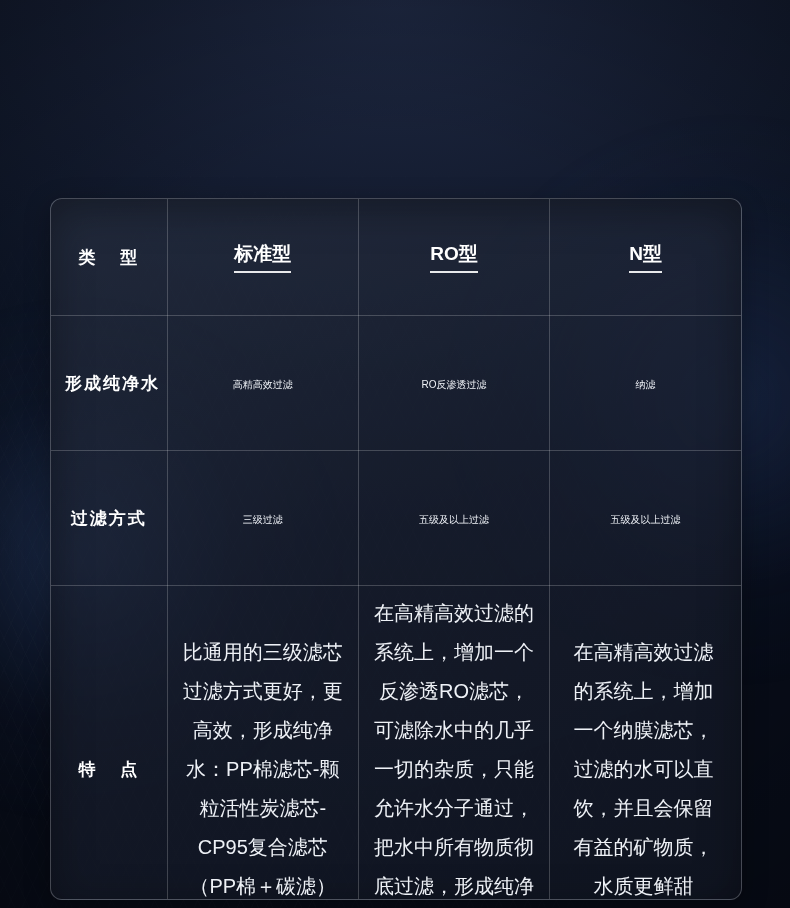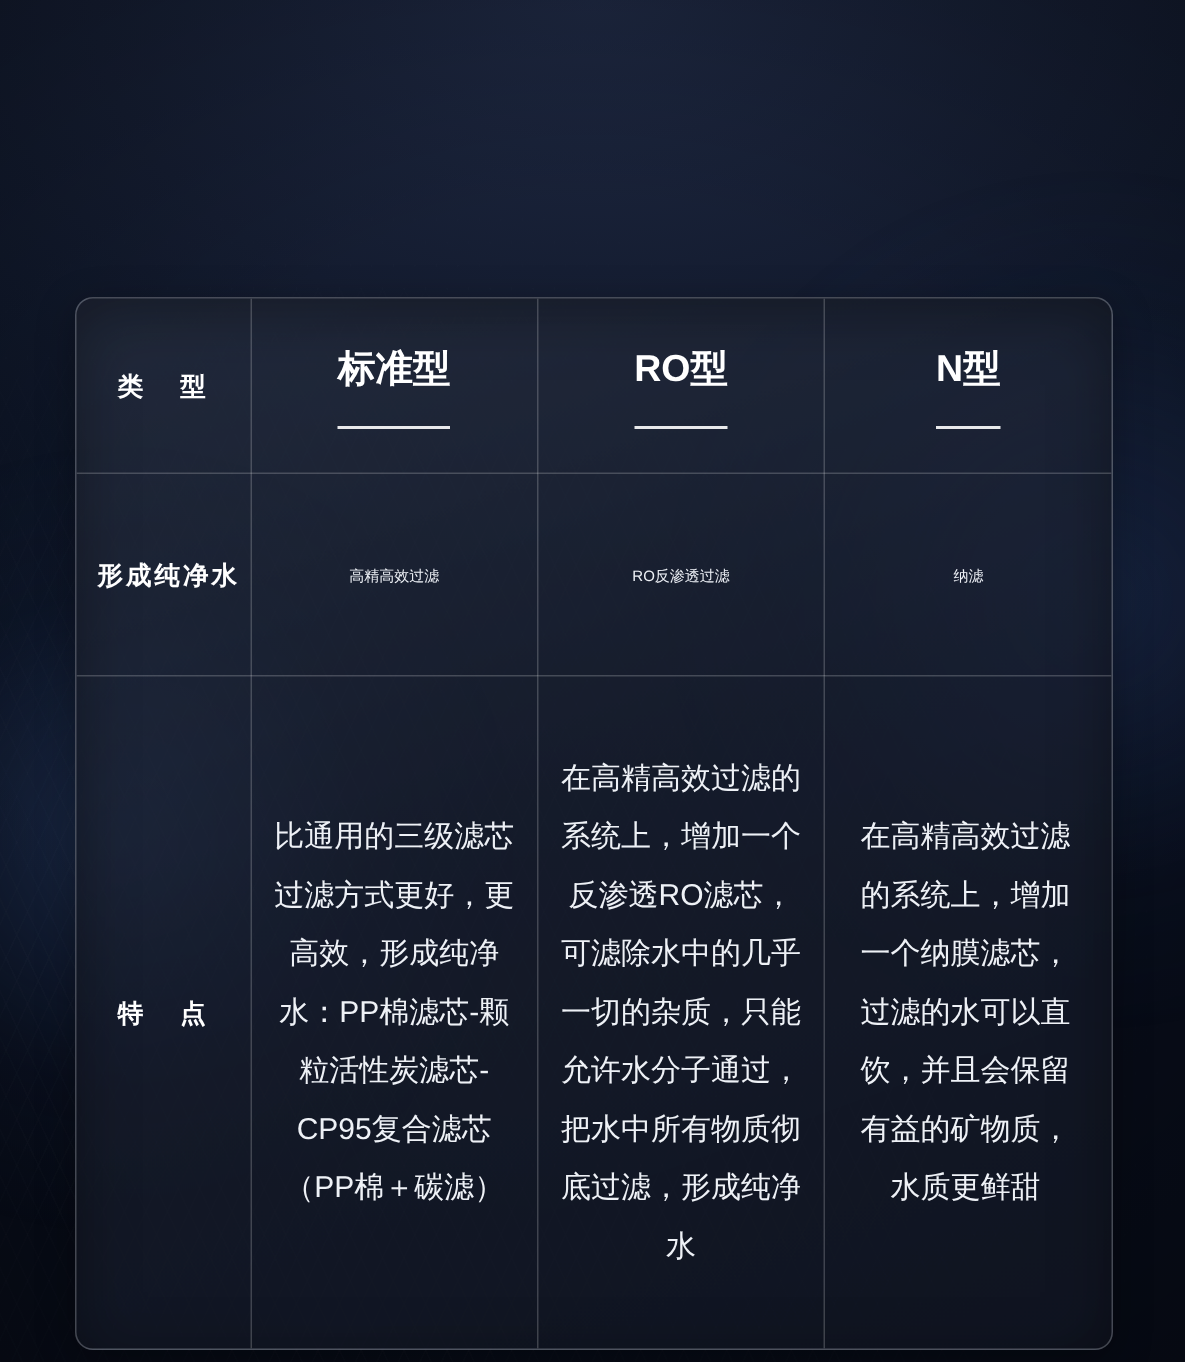--- a/index.html
+++ b/index.html
@@ -130,25 +130,25 @@
     letter-spacing: 2px;
     color: #ffffff;
     white-space: nowrap;
   }
   .rowlabel.spaced {
     letter-spacing: 10px;
     padding-left: 8px;
   }
 
   .colhead {
-    font-size: 25px;
+    font-size: 19px;
     font-weight: bold;
     color: #ffffff;
     display: inline-block;
-    padding-bottom: 22px;
+    padding-bottom: 4px;
     border-bottom: 2px solid rgba(255,255,255,0.9);
   }
 
   .cell-text {
     font-size: 10px;
     line-height: 1.7;
     color: #eef1f6;
   }
 
   .feature-cell {
@@ -210,20 +210,34 @@
             <span class="cell-text">高精高效过滤</span>
           </td>
           <td>
             <span class="cell-text">RO反渗透过滤</span>
           </td>
           <td>
             <span class="cell-text">纳滤</span>
           </td>
         </tr>
 
+        <tr class="row-mode">
+          <td>
+            <span class="rowlabel">过滤方式</span>
+          </td>
+          <td>
+            <span class="cell-text">三级过滤</span>
+          </td>
+          <td>
+            <span class="cell-text">五级及以上过滤</span>
+          </td>
+          <td>
+            <span class="cell-text">五级及以上过滤</span>
+          </td>
+        </tr>
 
         <tr class="row-feat">
           <td>
             <span class="rowlabel spaced">特 点</span>
           </td>
           <td class="feature-cell">
             <div class="feature-text">比通用的三级滤芯过滤方式更好，更高效，形成纯净水：PP棉滤芯-颗粒活性炭滤芯-CP95复合滤芯（PP棉＋碳滤）</div>
           </td>
           <td class="feature-cell">
             <div class="feature-text">在高精高效过滤的系统上，增加一个反渗透RO滤芯，可滤除水中的几乎一切的杂质，只能允许水分子通过，把水中所有物质彻底过滤，形成纯净水</div>

